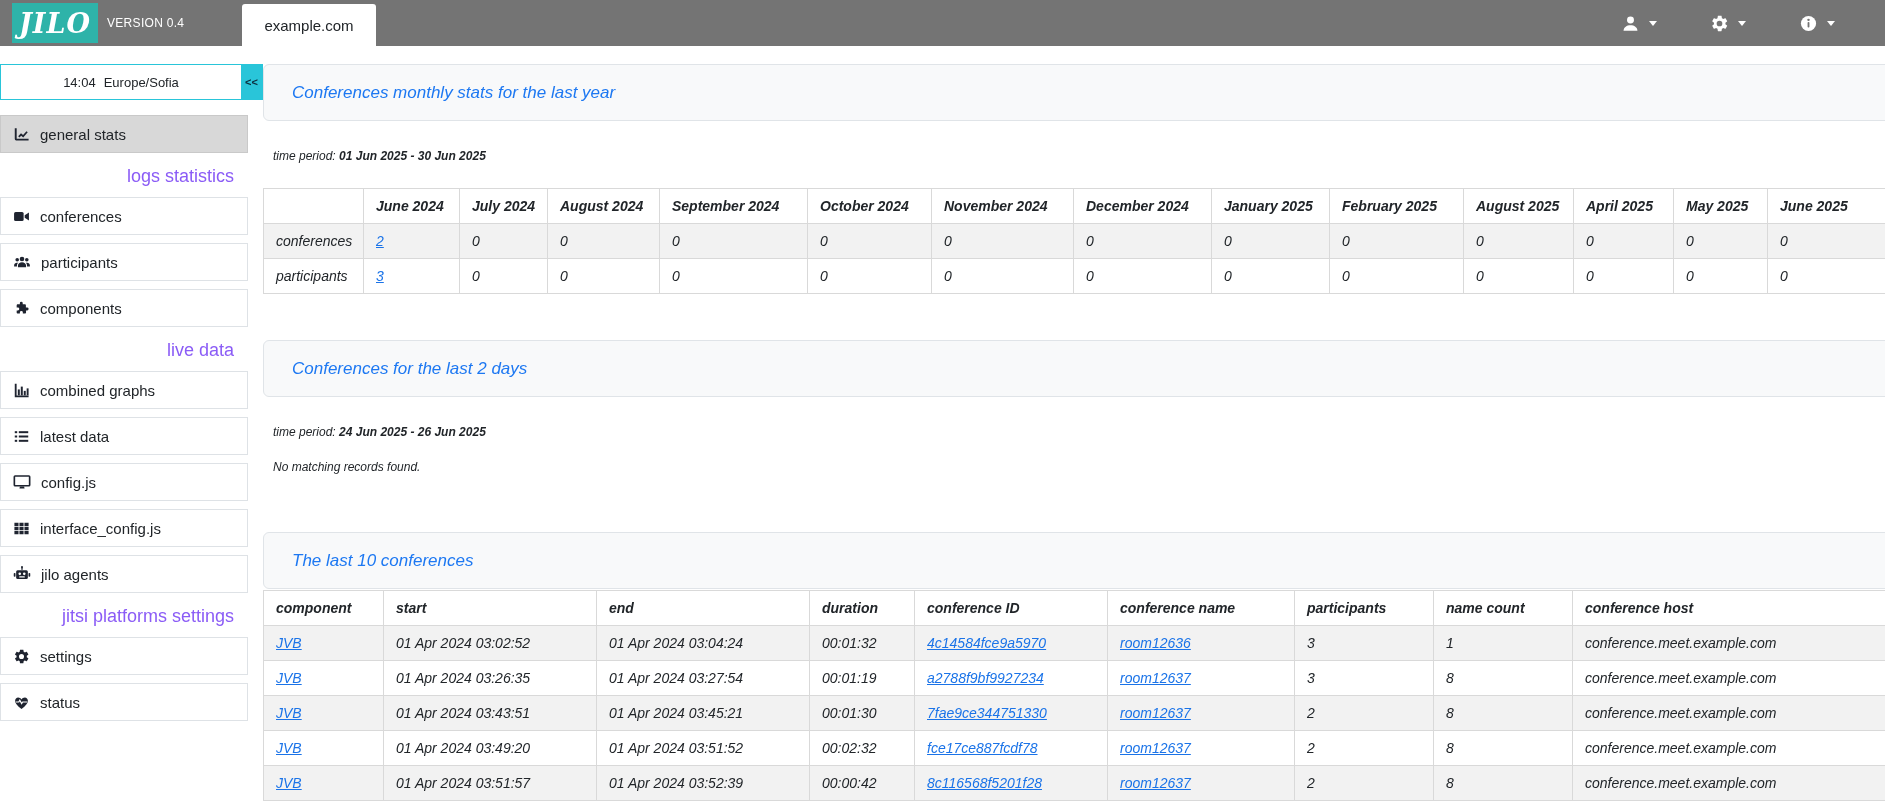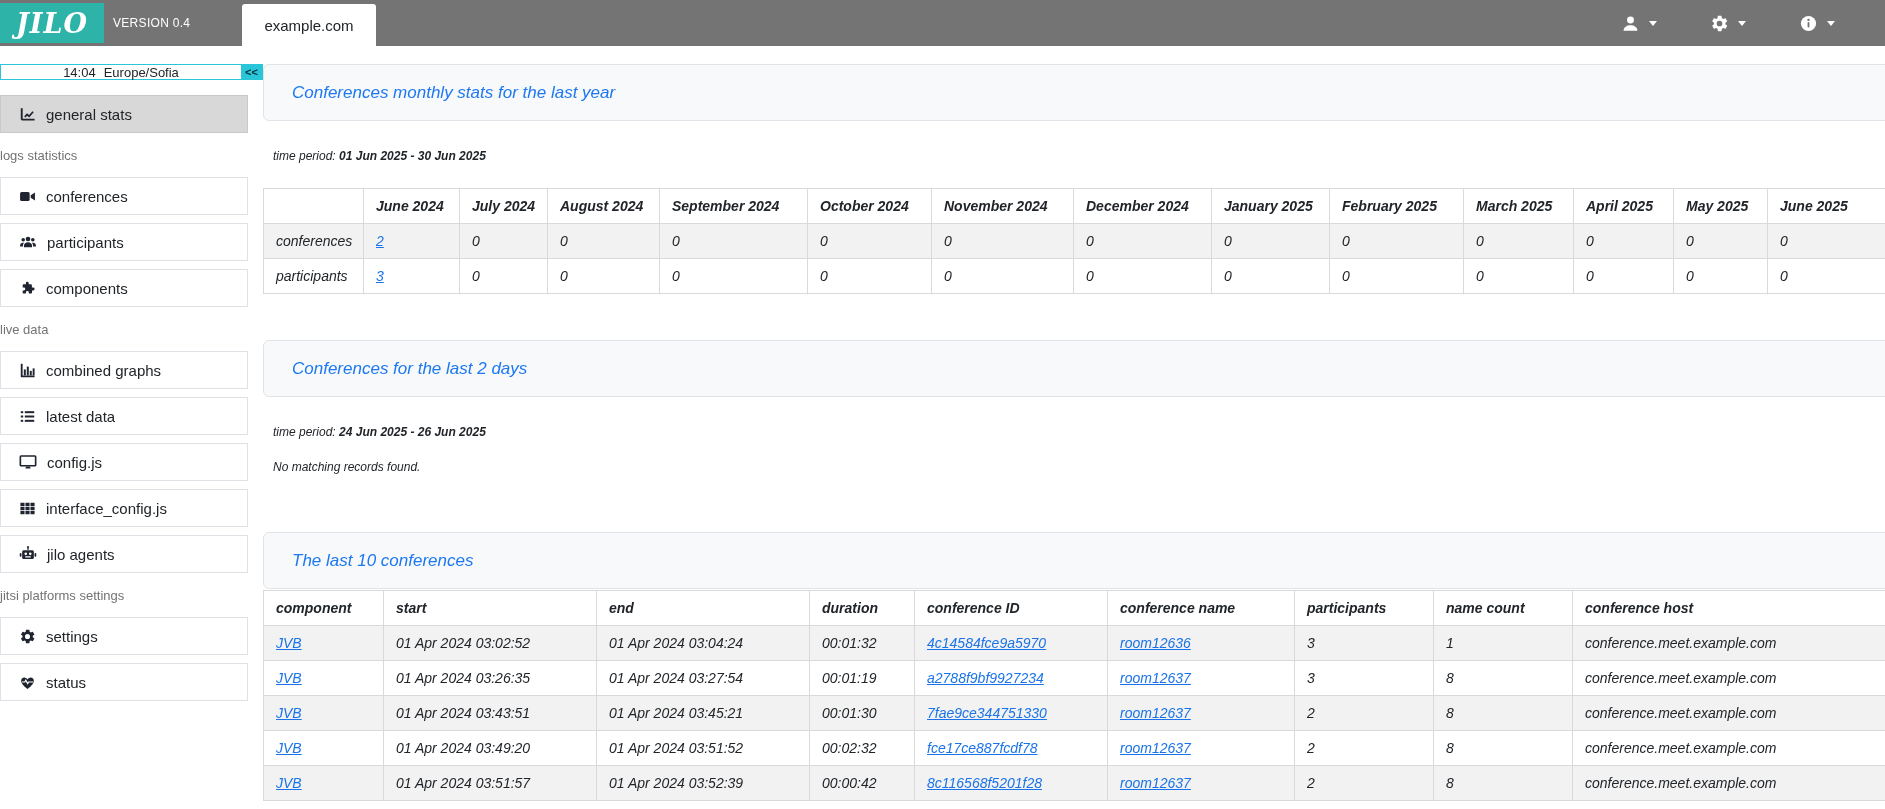--- a/index.html
+++ b/index.html
@@ -6,44 +6,44 @@
     --topbar-gray:#747474; --accent-teal:#2eb3a9; --cyan:#29c5d9;
     --link-blue:#1a73e8; --heading-blue:#1d78f2; --stripe:#f2f2f2;
     --card-bg:#f8f9fa; --card-border:#e0e4e8; --table-border:#d9d9d9;
     --item-border:#dee2e6; --active-item-bg:#d8d8d8; --text-dark:#212529;
   }
   *{box-sizing:border-box;margin:0;padding:0;}
   html,body{width:1885px;height:809px;overflow:hidden;background:#fff;
     font-family:"Liberation Sans",sans-serif;color:var(--text-dark);}
   
   .topbar{position:relative;height:46px;background:var(--topbar-gray);display:flex;align-items:center;}
-  .logo{margin-left:0;width:104px;height:40px;background:var(--accent-teal);
+  .logo{margin-left:12px;width:86px;height:40px;background:var(--accent-teal);
     display:flex;align-items:center;justify-content:center;}
   .logo span{color:#fff;font-family:"DejaVu Serif",serif;font-style:italic;font-weight:700;font-size:27px;letter-spacing:1px;}
   .version{color:#fff;font-size:12px;margin-left:9px;letter-spacing:.3px;}
   .tab{position:absolute;left:242px;top:4px;width:134px;height:42px;background:#fff;
     border-radius:3px 3px 0 0;display:flex;align-items:center;justify-content:center;font-size:15px;cursor:pointer;}
   .topbar-right{margin-left:auto;display:flex;gap:53px;padding-right:50px;align-items:center;}
   .icon-group{display:flex;align-items:center;gap:9px;cursor:pointer;color:#fff;}
   .icon-group svg{display:block;}
   .caret{width:0;height:0;border-left:4.5px solid transparent;border-right:4.5px solid transparent;border-top:5px solid #fff;}
   .cutout{fill:var(--topbar-gray);}
   
   aside{position:absolute;left:0;top:46px;width:263px;bottom:0;background:#fff;}
-  .clock{margin-top:18px;height:16px;display:flex;border:1px solid var(--cyan);background:#fff;}
+  .clock{margin-top:18px;height:36px;display:flex;border:1px solid var(--cyan);background:#fff;}
   .clock-text{flex:1;display:flex;justify-content:center;align-items:center;gap:8px;font-size:13px;}
   .collapse{width:21px;background:var(--cyan);border:0;color:#0c2d3c;font-weight:700;font-size:11px;
     cursor:pointer;font-family:inherit;display:flex;align-items:center;justify-content:center;}
   #menu{margin-top:15px;}
   .menu-item{width:248px;height:38px;border:1px solid var(--item-border);background:#fff;
-    display:flex;align-items:center;gap:10px;padding-left:18px;margin-bottom:8px;font-size:15px;cursor:pointer;}
+    display:flex;align-items:center;gap:10px;padding-left:12px;margin-bottom:8px;font-size:15px;cursor:pointer;}
   .menu-item.active{background:var(--active-item-bg);border-color:#c9c9c9;}
   .menu-item svg{color:#1f2430;flex:0 0 auto;}
-  .menu-section{width:248px;height:30px;line-height:30px;text-align:left;padding-right:14px;
-    font-size:13px;color:#737373;margin:2px 0 6px;}
+  .menu-section{width:248px;height:30px;line-height:30px;text-align:right;padding-right:14px;
+    font-size:18px;color:#8b5cf6;margin:2px 0 6px;}
   
   main{position:absolute;left:263px;top:46px;right:0;bottom:0;overflow:visible;font-style:italic;}
   .card{width:1880px;height:57px;background:var(--card-bg);border:1px solid var(--card-border);
     border-radius:6px;display:flex;align-items:center;padding-left:28px;}
   .card-heading{color:var(--heading-blue);font-size:17px;}
   .card.m1{margin-top:18px;} .card.m2{margin-top:46px;} .card.m3{margin-top:58px;}
   .tp{margin:28px 0 0 10px;font-size:12px;}
   .tp b{font-weight:700;}
   .empty-msg{margin:21px 0 0 10px;font-size:12px;}
   table{border-collapse:collapse;table-layout:fixed;background:#fff;font-size:14px;}
@@ -228,21 +228,21 @@
             <th></th>
             <th>June 2024</th>
             <th>July 2024</th>
             <th>August 2024</th>
             <th>September 2024</th>
             <th>October 2024</th>
             <th>November 2024</th>
             <th>December 2024</th>
             <th>January 2025</th>
             <th>February 2025</th>
-            <th>March 2025</th>
+            <th>August 2025</th>
             <th>April 2025</th>
             <th>May 2025</th>
             <th>June 2025</th>
           </tr>
         </thead>
         <tbody>
           <tr class="stripe">
             <td>conferences</td>
             <td><a href="#">2</a></td>
             <td>0</td>

